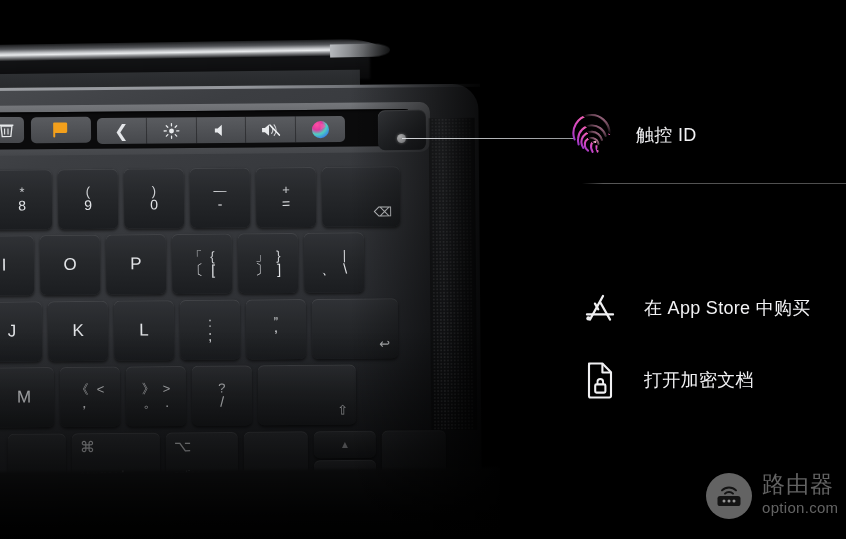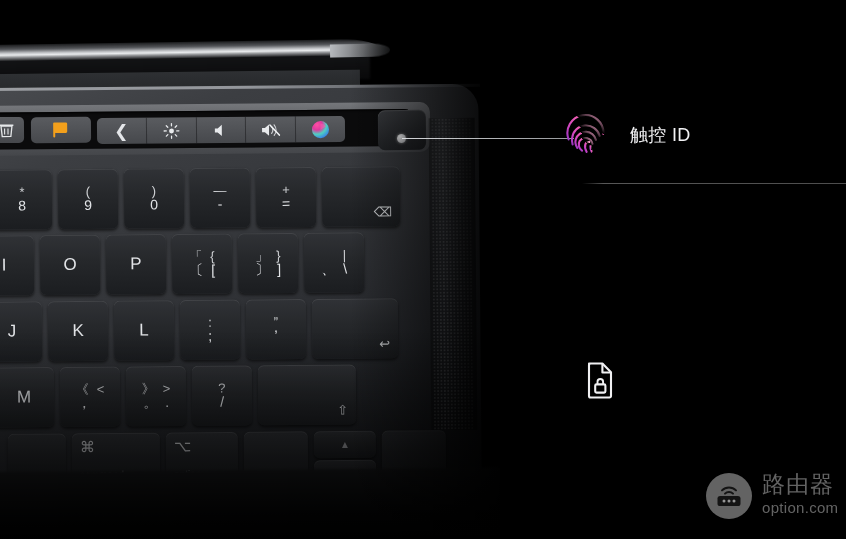--- a/index.html
+++ b/index.html
@@ -370,21 +370,21 @@
 
     <div class="base"></div>
     <div class="vig"></div>
     <div class="vig-r"></div>
   </div>
 
   <div class="leader"></div>
 
   <div id="features">
 
-    <div class="feat" style="left:64px;top:113px;">
+    <div class="feat" style="left:70px;top:113px;">
       <span class="ficon">
         <svg width="44" height="44" viewBox="0 0 44 44">
           <defs>
             <linearGradient id="fp" x1="100%" y1="0%" x2="0%" y2="100%">
               <stop offset="0%" stop-color="#ffa8d2"></stop>
               <stop offset="38%" stop-color="#f濃"></stop>
               <stop offset="40%" stop-color="#ef5fb4"></stop>
               <stop offset="72%" stop-color="#cf45c0"></stop>
               <stop offset="100%" stop-color="#9b35c4"></stop>
             </linearGradient>
@@ -398,30 +398,43 @@
             <path d="M27.6 38.6c-1-1.9-1.4-3.8-1.2-5.6"></path>
           </g>
         </svg>
       </span>
       <span class="flabel">触控 ID</span>
     </div>
 
     <div class="hr"></div>
 
 
+    <div class="feat" style="left:78px;top:286px;">
+      <span class="ficon">
+        <svg width="36" height="38" viewBox="0 0 36 38" fill="none" stroke="#f0f0f2" stroke-width="2.3" stroke-linecap="round">
+          <path d="M8 30.5L21 7"></path>
+          <path d="M28 30.5L18.2 13.2"></path>
+          <path d="M5 25.4h26"></path>
+          <path d="M13 14.6l3.2 5.6"></path>
+          <circle cx="6.4" cy="29.4" r="2.1" fill="#f0f0f2" stroke="none"></circle>
+        </svg>
+      </span>
+      <span class="flabel">在 App Store 中购买</span>
+    </div>
 
     <div class="feat" style="left:78px;top:358px;">
       <span class="ficon">
         <svg width="34" height="42" viewBox="0 0 34 42" fill="none" stroke="#f0f0f2" stroke-width="2.1">
           <path d="M6 4.5h13.4L28 13.2V37a1.5 1.5 0 01-1.5 1.5h-19A1.5 1.5 0 016 37V6a1.5 1.5 0 011.5-1.5z" stroke-linejoin="round"></path>
           <path d="M19.4 4.5v9h8.6" stroke-linejoin="round"></path>
           <rect x="12.2" y="25.4" width="10.2" height="8.2" rx="1.3"></rect>
           <path d="M14.5 25.4v-2.6a2.8 2.8 0 015.6 0v2.6" stroke-width="1.9"></path>
         </svg>
       </span>
+      <span class="flabel">打开加密文档</span>
     </div>
   </div>
 
   <div id="wm">
     <span class="wm-circle">
       <svg width="30" height="26" viewBox="0 0 30 26">
         <rect x="3.5" y="13" width="23" height="10" rx="2.6" fill="#1d1d1d"></rect>
         <circle cx="10" cy="18" r="1.5" fill="#cfcfcf"></circle>
         <circle cx="15" cy="18" r="1.5" fill="#cfcfcf"></circle>
         <circle cx="20" cy="18" r="1.5" fill="#cfcfcf"></circle>

